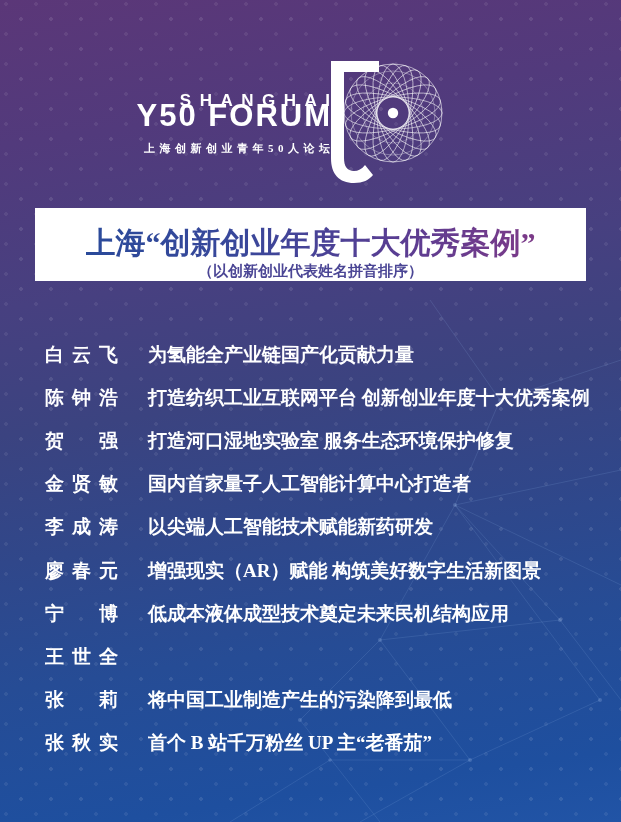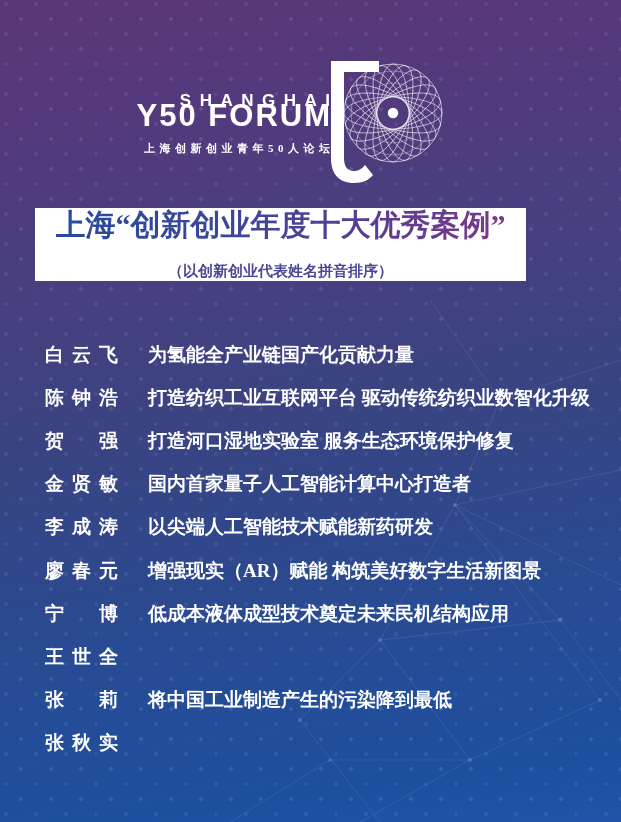--- a/index.html
+++ b/index.html
@@ -37,23 +37,23 @@
   }
   .logo-line3{
     position:absolute;top:141px;right:291px;
     color:#fff;font-size:11px;font-weight:bold;letter-spacing:4.5px;margin-right:-4.5px;
     font-family:"Liberation Serif",serif;white-space:nowrap;margin-left:24px;
   }
   .logo-50{position:absolute;left:326px;top:58px;}
 
   
   .banner{
-    position:absolute;left:35px;top:208px;width:491px;height:73px;
+    position:absolute;left:35px;top:208px;width:551px;height:73px;
     background:#ffffff;
-    display:flex;flex-direction:column;align-items:center;justify-content:space-between;
+    display:flex;flex-direction:column;align-items:center;justify-content:flex-end;
   }
   .banner-title{
     font-family:"Liberation Serif",serif;font-weight:bold;
     font-size:30px;line-height:1.1;white-space:nowrap;
     background:linear-gradient(90deg,#2a4a9a 0%,#39479a 35%,#5a3d92 70%,#7c3a88 100%);
     -webkit-background-clip:text;background-clip:text;color:transparent;
   }
   .banner-subtitle{
     font-family:"Liberation Serif",serif;font-weight:bold;
     font-size:15px;color:#4b4695;margin-top:3px;white-space:nowrap;
@@ -147,21 +147,21 @@
           <span>飞</span>
         </div>
         <div class="desc">为氢能全产业链国产化贡献力量</div>
       </div>
       <div class="row">
         <div class="name">
           <span>陈</span>
           <span>钟</span>
           <span>浩</span>
         </div>
-        <div class="desc">打造纺织工业互联网平台 驱动传统纺织业数智化升级</div>
+        <div class="desc">打造纺织工业互联网平台 创新创业年度十大优秀案例</div>
       </div>
       <div class="row">
         <div class="name">
           <span>贺</span>
           <span>强</span>
         </div>
         <div class="desc">打造河口湿地实验室 服务生态环境保护修复</div>
       </div>
       <div class="row">
         <div class="name">
@@ -207,16 +207,17 @@
           <span>莉</span>
         </div>
         <div class="desc">将中国工业制造产生的污染降到最低</div>
       </div>
       <div class="row">
         <div class="name">
           <span>张</span>
           <span>秋</span>
           <span>实</span>
         </div>
+        <div class="desc">首个 B 站千万粉丝 UP 主“老番茄”</div>
       </div>
     </div>
 
 </div>
 
 </body></html>

